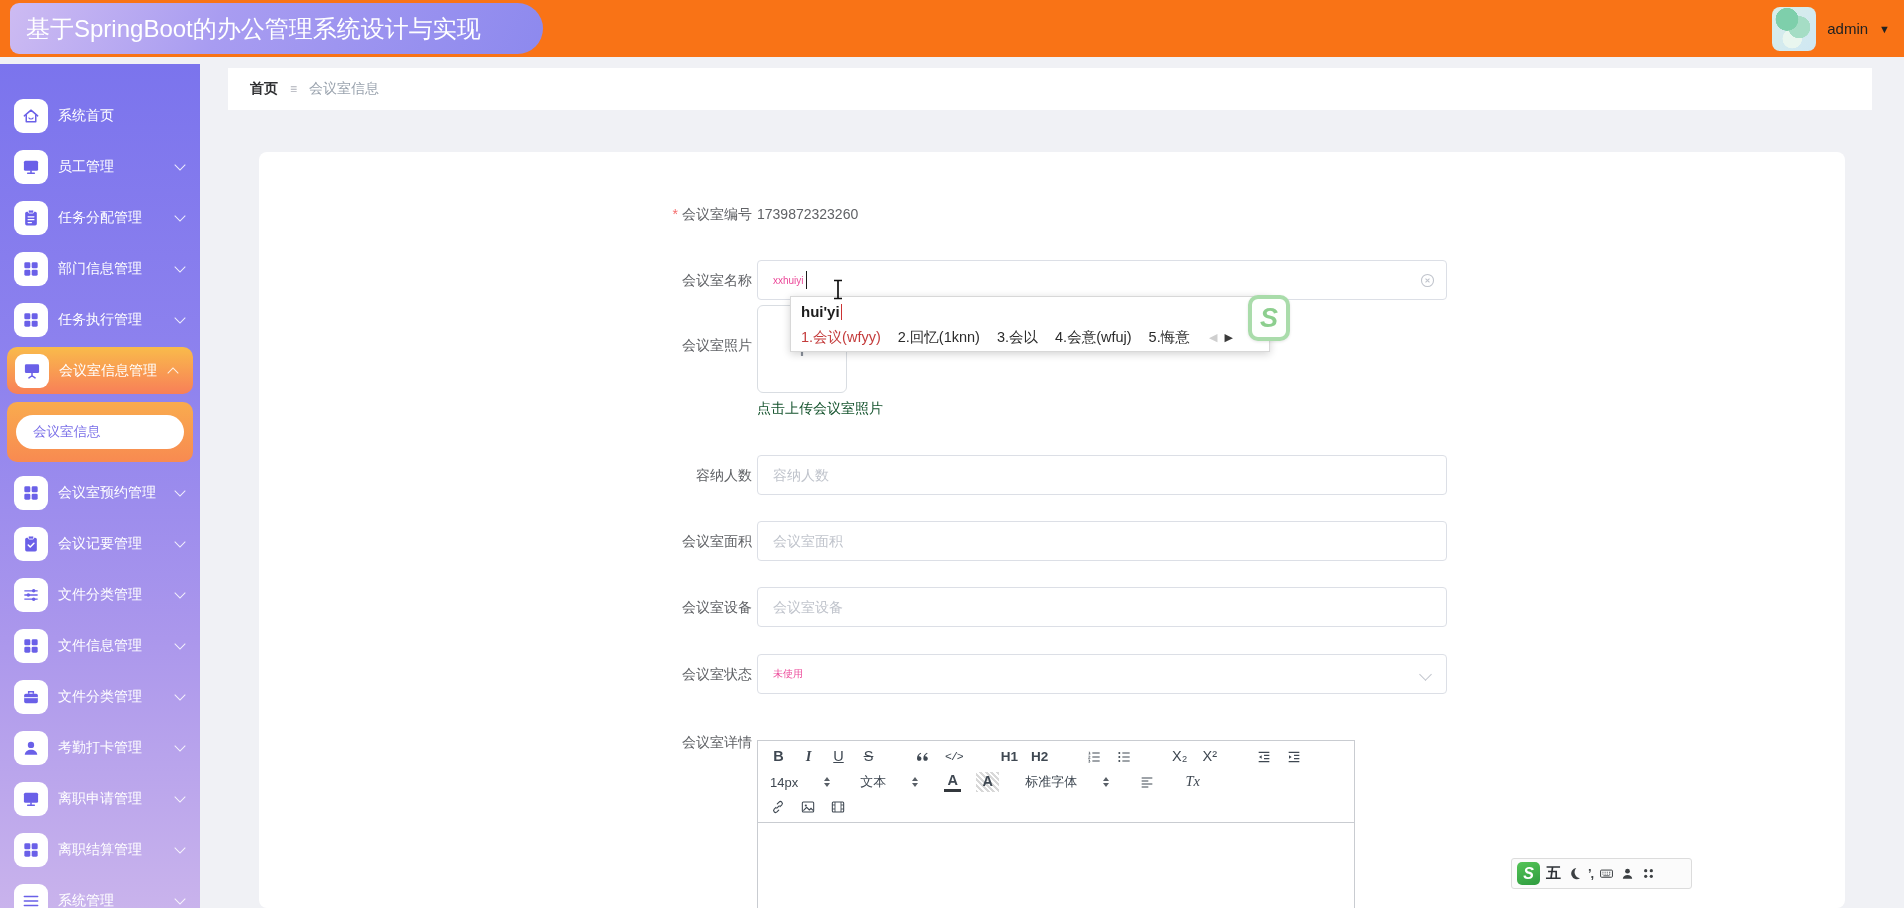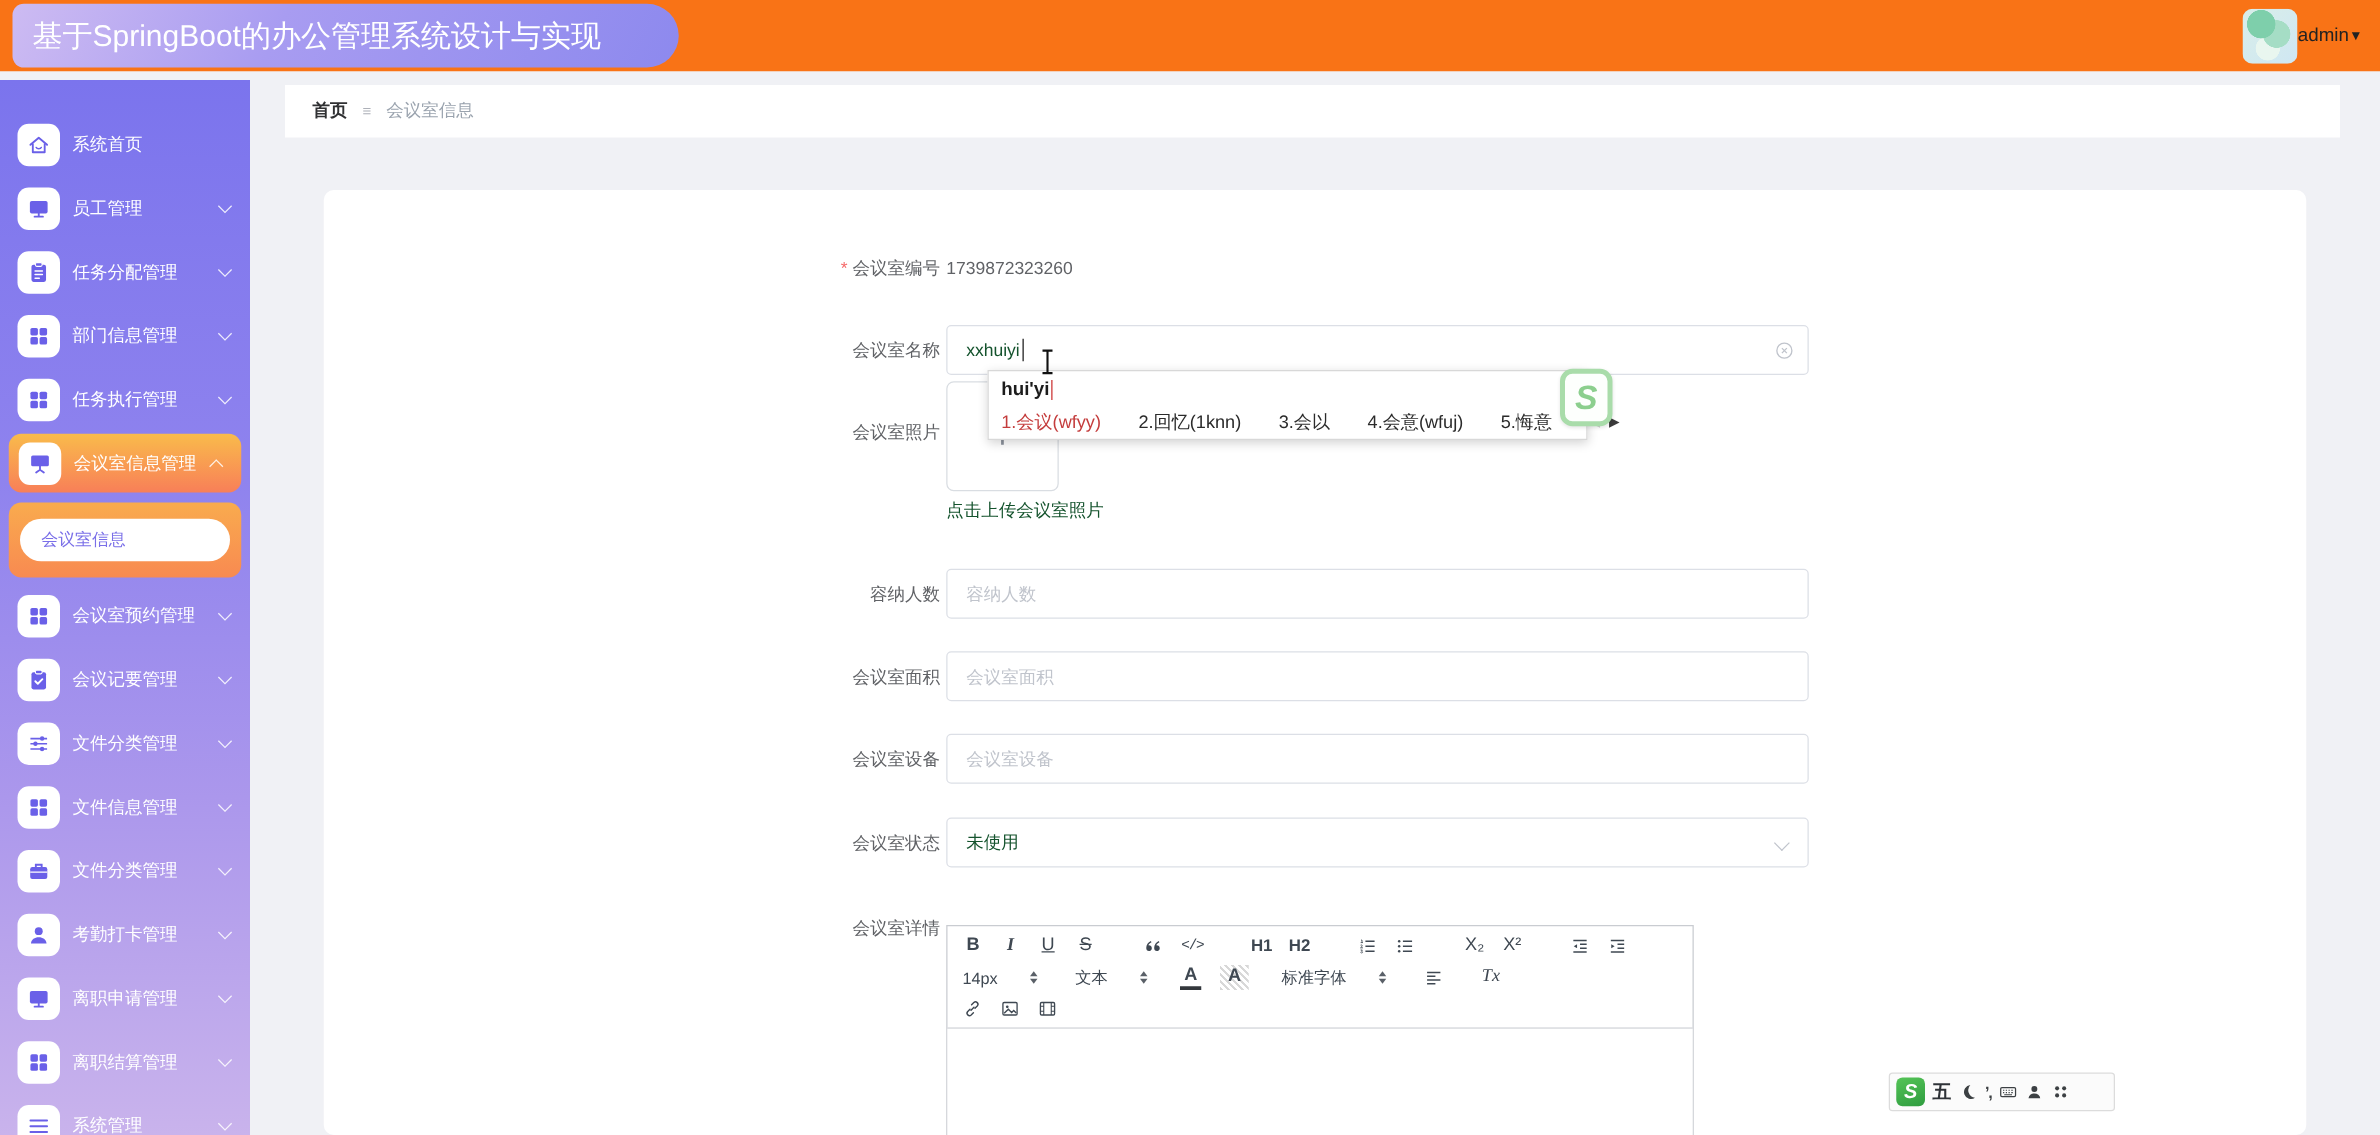--- a/index.html
+++ b/index.html
@@ -4,21 +4,21 @@
 <style>
   html,body{margin:0;padding:0;overflow:hidden;}
   body{width:1904px;height:908px;position:relative;background:#f0f1f5;
        font-family:"Liberation Sans",sans-serif;-webkit-font-smoothing:antialiased;}
 
   
   .header{position:absolute;left:0;top:0;width:1904px;height:57px;background:#f97316;}
   .title-pill{position:absolute;left:10px;top:3px;height:51px;display:flex;align-items:center;
       padding:0 62px 0 16px;border-radius:10px 28px 28px 10px;color:#fff;font-size:24px;white-space:nowrap;
       background:linear-gradient(115deg,#cdbbf2 0%,#a89cf1 40%,#8d89ee 100%);}
-  .user-area{position:absolute;right:14px;top:0;height:57px;display:flex;align-items:center;cursor:pointer;}
+  .user-area{position:absolute;right:14px;top:0;height:57px;display:flex;align-items:center;gap:11px;cursor:pointer;}
   .avatar{width:44px;height:44px;border-radius:8px;
       background:
         radial-gradient(circle at 34% 28%,#7ecfab 0 26%,transparent 27%),
         radial-gradient(circle at 62% 46%,#a5ddc5 0 30%,transparent 31%),
         radial-gradient(circle at 46% 72%,#e9f6ef 0 24%,transparent 25%),
         linear-gradient(135deg,#d9eee9,#cfe7f3);}
   .user-name{font-size:15px;color:#222;}
   .user-caret{font-size:11px;color:#222;}
 
   
@@ -53,21 +53,21 @@
       border-radius:8px;overflow:hidden;}
   .frow{position:absolute;left:0;width:100%;}
   .flabel{position:absolute;left:0;top:0;width:493px;text-align:right;font-size:14px;color:#606266;
       line-height:40px;white-space:nowrap;}
   .req{color:#f56c6c;margin-right:4px;}
   .fctrl{position:absolute;left:498px;top:0;width:690px;}
   .el-input{width:100%;height:40px;box-sizing:border-box;border:1px solid #dcdfe6;border-radius:4px;
       padding:0 15px;font-size:14px;color:#606266;outline:none;background:#fff;font-family:inherit;}
   .el-input::placeholder{color:#c0c4cc;}
   .fake-input{position:relative;height:40px;box-sizing:border-box;border:1px solid #dcdfe6;border-radius:4px;
-      background:#fff;display:flex;align-items:center;padding:0 15px;font-size:14px;color:#14532d;}
+      background:#fff;display:flex;align-items:center;padding:0 15px;font-size:10px;color:#ec4899;}
   .text-caret{width:1.5px;height:18px;background:#1b1b1b;margin-left:2px;}
   .clear-ic{position:absolute;right:10px;top:11px;width:17px;height:17px;color:#c0c4cc;cursor:pointer;}
   .clear-ic svg{width:17px;height:17px;}
   .sel-chev{position:absolute;right:16px;top:15px;width:8px;height:8px;
       border-right:1.5px solid #c0c4cc;border-bottom:1.5px solid #c0c4cc;transform:rotate(45deg);}
   .plain-value{font-size:14px;color:#606266;line-height:40px;}
 
   
   .upload-box{position:absolute;left:498px;top:153px;width:90px;height:88px;box-sizing:border-box;
       border:1px solid #d9dde2;border-radius:6px;background:#fff;display:flex;align-items:center;
@@ -104,21 +104,21 @@
   .tx{font-style:italic;margin-left:28px;font-family:"Liberation Serif",serif;}
   .tb-row3{gap:13px;margin-bottom:2px;}
   .editor-body{height:250px;background:#fff;}
 
   
   .ime-popup{position:absolute;left:790px;top:296px;width:478px;background:#fff;z-index:60;
       border:1px solid #d8d8d8;box-shadow:0 2px 8px rgba(0,0,0,.18);}
   .ime-comp{height:25px;display:flex;align-items:center;padding:2px 10px 0;
       font-size:15px;font-weight:bold;color:#1c1c1c;}
   .ime-caret{width:1.5px;height:16px;background:#c33;margin-left:1px;}
-  .ime-cands{height:27px;display:flex;align-items:center;gap:30px;padding:0 10px;font-size:14.5px;color:#2b2b2b;}
+  .ime-cands{height:27px;display:flex;align-items:center;gap:17px;padding:0 10px;font-size:14.5px;color:#2b2b2b;}
   .cand{white-space:nowrap;cursor:pointer;}
   .cand.hl{color:#c43c3c;}
   .ime-pager{margin-left:auto;display:flex;gap:7px;font-size:11px;align-items:center;padding-right:26px;}
   .pg-prev{color:#cfcfcf;}
   .pg-next{color:#3a3a3a;cursor:pointer;}
   .ime-logo{position:absolute;right:-21px;top:-2px;width:42px;height:46px;border-radius:10px;
       background:#fdfffd;border:4px solid #a9dcaa;box-sizing:border-box;color:#8ccf8e;
       display:flex;align-items:center;justify-content:center;font-size:27px;font-weight:bold;
       font-style:italic;box-shadow:0 1px 3px rgba(0,0,0,.1);}
 

